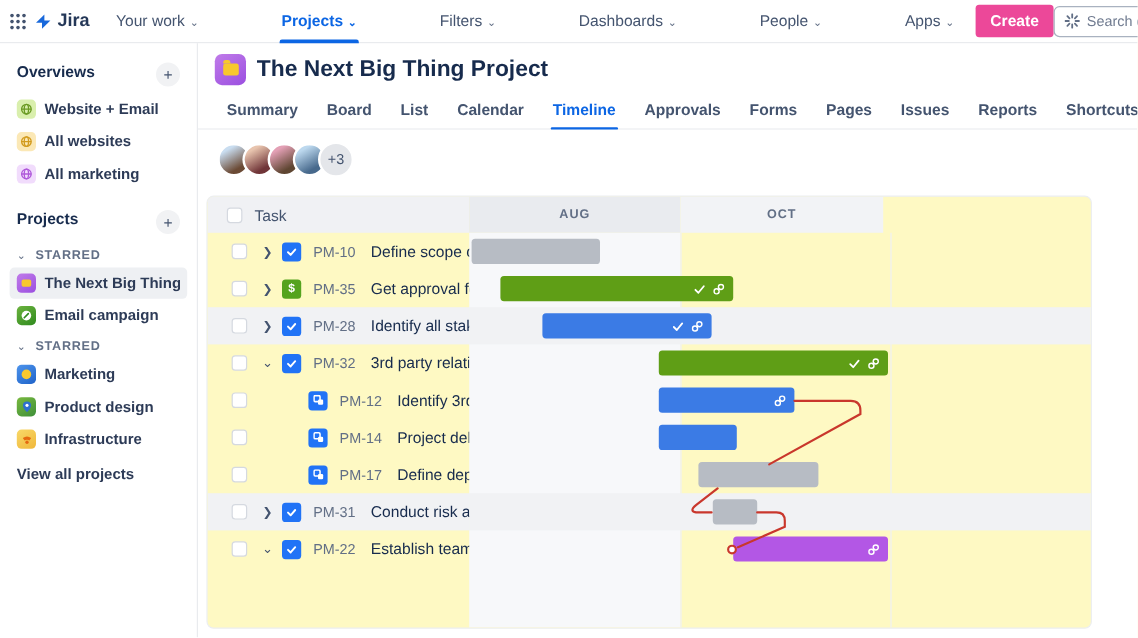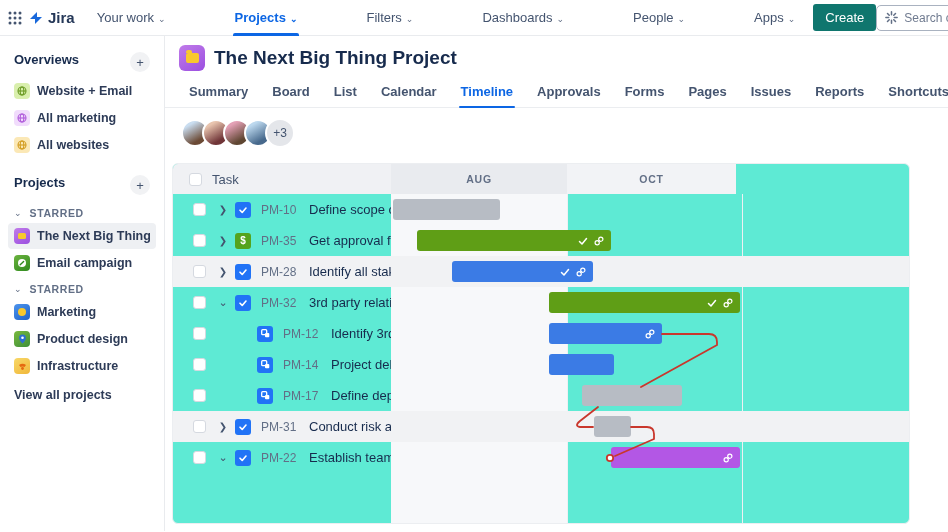--- a/index.html
+++ b/index.html
@@ -11,21 +11,21 @@
     border-bottom:1px solid #e9ebee; position:relative; }
   .appgrid { width:26px; height:26px; display:flex; align-items:center; justify-content:center; border-radius:4px; cursor:pointer; }
   .logo { display:flex; align-items:center; gap:4px; margin:0 10px 0 6px; }
   .logo-text { font-size:15px; font-weight:bold; color:#253858; }
   .nav-items { display:flex; align-items:center; height:36px;gap:45px; }
   .nav-item { font-size:13px; color:#44546f; padding:0 12px; height:36px; display:flex; align-items:center; gap:4px; cursor:pointer; position:relative; white-space:nowrap; }
   .nav-item .chev { font-size:9px; color:#626f86; transform:translateY(1px); }
   .nav-item.active { color:#0c66e4; font-weight:bold; }
   .nav-item.active .chev { color:#0c66e4; }
   .nav-item.active::after { content:""; position:absolute; left:10px; right:10px; bottom:0; height:3px; background:#0c66e4; border-radius:2px 2px 0 0; }
-  .create-btn { background:#0f766e; color:#fff; font-size:13px; font-weight:normal; border:none; border-radius:3px; padding:6px 12px; margin-left:6px; cursor:pointer; }
+  .create-btn { background:#ec4899; color:#fff; font-size:13px; font-weight:bold; border:none; border-radius:3px; padding:6px 12px; margin-left:6px; cursor:pointer; }
   .nav-right { margin-left:auto; display:flex; align-items:center; gap:12px; }
   .searchbox { width:158px; height:26px; border:1px solid #a9b2c0; border-radius:5px; display:flex; align-items:center; gap:6px; padding:0 8px; background:#fff; }
   .searchbox input { border:none; outline:none; font-size:12px; width:118px; color:#44546f; font-family:inherit; background:transparent; }
   .searchbox input::placeholder { color:#707b90; }
   .icon-btn { width:24px; height:24px; display:flex; align-items:center; justify-content:center; cursor:pointer; }
   .avatar { border-radius:50%; cursor:pointer; }
 
   
   .shell { display:flex; height:495px; }
   .sidebar { width:165px; border-right:1px solid #e9ebee; padding:14px 8px 0 8px; flex:none; }
@@ -53,21 +53,21 @@
   .tabs { display:flex; gap:20px; }
   .tab { font-size:13px; color:#44546f; font-weight:bold; padding:6px 2px 8px 2px; cursor:pointer; white-space:nowrap; position:relative; display:flex; gap:5px; align-items:center; }
   .tab.active { color:#0c66e4; }
   .tab.active::after { content:""; position:absolute; left:0; right:0; bottom:-1px; height:2px; background:#0c66e4; border-radius:2px; }
   .people-row { display:flex; align-items:center; margin:10px 0 0 16px; }
   .people-row .pav { width:28px; height:28px; border-radius:50%; border:2px solid #fff; margin-left:-7px; cursor:pointer; }
   .people-row .pav:first-child { margin-left:0; }
   .more-count { width:30px; height:30px; border-radius:50%; background:#e4e6ea; color:#44546f; font-size:12px; display:flex; align-items:center; justify-content:center; margin-left:-7px; border:2px solid #fff; cursor:pointer; }
 
   
-  .tl { margin:15px 0 0 7px; width:738px; border:1px solid #eceef1; border-radius:6px; overflow:hidden; background:#5eead4; }
+  .tl { margin:15px 0 0 7px; width:738px; border:1px solid #eceef1; border-radius:6px; overflow:hidden; background:#fef9c3; }
   .tl-header { display:flex; height:30px; }
   .tl-h-task { width:218px; background:#f0f1f4; display:flex; align-items:center; padding-left:16px; gap:10px; flex:none; }
   .tl-h-task .hlabel { font-size:13px; color:#44546f; }
   .tl-h-month { height:30px; display:flex; align-items:center; justify-content:center; font-size:10.5px; font-weight:bold; letter-spacing:0.8px; color:#626f86; flex:none; }
   .cbox { width:13px; height:13px; border:1.5px solid #d5d9e0; border-radius:3px; background:#fff; flex:none; cursor:pointer; }
   .tl-body { display:flex; position:relative; height:329px; }
   .task-col { width:218px; flex:none; position:relative; z-index:2; }
   .task-row { height:31px; display:flex; align-items:center; padding-left:20px; cursor:pointer; }
   .task-row.hl { background:#f1f2f4; }
   .task-row .rchev { width:14px; margin-left:10px; font-size:10px; color:#44546f; text-align:center; flex:none; }
@@ -177,43 +177,43 @@
               <g fill="none" stroke="#6a9a23" stroke-width="1.1">
                 <circle cx="5" cy="5" r="4"></circle>
                 <ellipse cx="5" cy="5" rx="1.8" ry="4"></ellipse>
                 <path d="M1 5 H9"></path>
               </g>
             </svg>
           </span>
           <span class="label">Website + Email</span>
         </div>
         <div class="sb-item">
+          <span class="tile" style="background: rgb(251, 232, 182);">
+            <svg width="10" height="10" viewBox="0 0 10 10">
+              <g fill="none" stroke="#d29b1e" stroke-width="1.1">
+                <circle cx="5" cy="5" r="4"></circle>
+                <ellipse cx="5" cy="5" rx="1.8" ry="4"></ellipse>
+                <path d="M1 5 H9"></path>
+              </g>
+            </svg>
+          </span>
+          <span class="label">All websites</span>
+        </div>
+        <div class="sb-item">
           <span class="tile" style="background: rgb(241, 220, 252);">
             <svg width="10" height="10" viewBox="0 0 10 10">
               <g fill="none" stroke="#af59da" stroke-width="1.1">
                 <circle cx="5" cy="5" r="4"></circle>
                 <ellipse cx="5" cy="5" rx="1.8" ry="4"></ellipse>
                 <path d="M1 5 H9"></path>
               </g>
             </svg>
           </span>
           <span class="label">All marketing</span>
         </div>
-        <div class="sb-item">
-          <span class="tile" style="background: rgb(251, 232, 182);">
-            <svg width="10" height="10" viewBox="0 0 10 10">
-              <g fill="none" stroke="#d29b1e" stroke-width="1.1">
-                <circle cx="5" cy="5" r="4"></circle>
-                <ellipse cx="5" cy="5" rx="1.8" ry="4"></ellipse>
-                <path d="M1 5 H9"></path>
-              </g>
-            </svg>
-          </span>
-          <span class="label">All websites</span>
-        </div>
       </div>
     <div class="sb-spacer"></div>
     <div class="sb-head">
       <span class="sb-title">Projects</span>
       <span class="sb-add">+</span>
     </div>
     <div id="project-groups">
         <div class="sb-group">
           <span class="gchev">⌄</span>
           <span class="glabel">STARRED</span>

